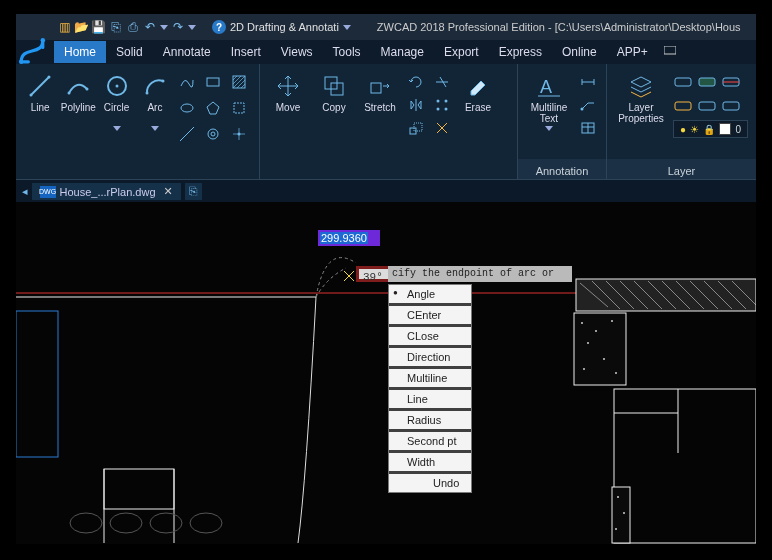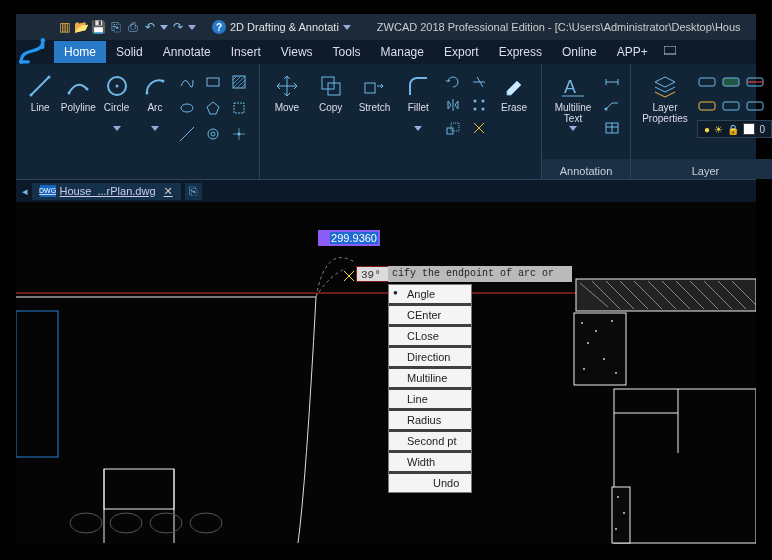--- a/index.html
+++ b/index.html
@@ -26,28 +26,28 @@
 .bigbtn .glyph { width: 28px; height: 28px; display: flex; align-items: center; justify-content: center; }
 .bigbtn .lbl { line-height: 11px; text-align: center; min-height: 22px; }
 .bigbtn .dd { font-size: 8px; color: #9ad; }
 .smallgrid { display: grid; grid-template-columns: repeat(3, 22px); grid-auto-rows: 22px; gap: 4px; padding: 4px 2px; }
 .smallgrid .ic, .mini-ico { width: 20px; height: 20px; display: flex; align-items: center; justify-content: center; color: #7ec0ee; font-size: 13px; cursor: pointer; }
 .layer-right { display: flex; flex-direction: column; gap: 4px; padding: 4px 2px; }
 .layer-right .row { display: flex; gap: 4px; }
 .layer-dd { display: flex; align-items: center; gap: 4px; font-size: 10px; background: #0d1b2a; padding: 2px 6px; border: 1px solid #2d4358; }
 .layer-dd .swatch { width: 12px; height: 12px; background: #fff; border: 1px solid #444; }
 .doctabs { height: 22px; background: #0b1929; display: flex; align-items: center; gap: 4px; padding: 0 6px; font-size: 11px; }
-.doctab { display: flex; align-items: flex-start; gap: 4px; background: #153049; padding: 2px 8px; color: #cce; font-family: "Courier New", monospace; text-decoration: underline; }
+.doctab { display: flex; align-items: flex-end; gap: 4px; background: #153049; padding: 2px 8px; color: #cce; font-family: "Courier New", monospace; }
 .doctab .dwg { width: 16px; height: 12px; background: #1565c0; color: #fff; font-size: 7px; display: flex; align-items: center; justify-content: center; }
 .doctab .x { color: #ccc; cursor: pointer; margin-left: 4px; }
 .canvas { position: relative; height: calc(100% - 188px); background: #050505; overflow: hidden; }
 .canvas svg.drawing { position: absolute; inset: 0; width: 100%; height: 100%; }
-.dyn-input { position: absolute; left: 302px; top: 28px; width: 62px; height: 16px; background: #8b5cf6; color: #000; font-family: "Courier New", monospace; font-size: 11px; padding: 0 2px; line-height: 16px; text-align: right; }
+.dyn-input { position: absolute; left: 302px; top: 28px; width: 62px; height: 16px; background: #6d28d9; color: #000; font-family: "Courier New", monospace; font-size: 11px; padding: 0 2px; line-height: 16px; }
 .dyn-input span { background: #1e6ad4; color: #fff; padding: 0 1px; }
-.dyn-angle { position: absolute; left: 340px; top: 64px; width: 40px; height: 16px; background: #dcdcdc; color: #333; font-family: "Courier New", monospace; font-size: 11px; text-align: left; padding: 0 4px; line-height: 16px; border: 1px solid #7f1d1d; }
+.dyn-angle { position: absolute; left: 340px; top: 64px; width: 40px; height: 16px; background: #dcdcdc; color: #333; font-family: "Courier New", monospace; font-size: 11px; text-align: left; padding: 0 4px; line-height: 16px; border: 3px solid #7f1d1d; }
 .prompt-tip { position: absolute; left: 372px; top: 64px; width: 184px; height: 16px; background: #bababa; font-family: "Courier New", monospace; font-size: 10px; padding: 0 4px; line-height: 16px; color: #222; white-space: nowrap; overflow: hidden; }
 .ctx-menu { position: absolute; left: 372px; top: 82px; width: 84px; background: #f4f4f4; border: 1px solid #7a7a7a; font-family: "Courier New", monospace; font-size: 11px; color: #222; }
 .ctx-menu .item { padding: 3px 6px 3px 18px; border-bottom: 3px solid #404040; position: relative; cursor: pointer; }
 .ctx-menu .item:last-child { border-bottom: none; padding-left: 44px; }
 .ctx-menu .item.dot::before { content: "●"; position: absolute; left: 4px; top: 3px; font-size: 8px; }
 .tri { width: 0; height: 0; border-left: 4px solid transparent; border-right: 4px solid transparent; border-top: 5px solid #9ad; display: inline-block; }
 </style>
 </head>
 <body>
 
@@ -217,29 +217,20 @@
           <span class="lbl">Copy</span>
         </div>
         <div class="bigbtn">
           <span class="glyph">
               <svg width="26" height="26">
                 <rect x="4" y="10" width="10" height="10" stroke="#6fb8e8" fill="none"></rect>
                 <path d="M16 13h6m0 0l-2-2m2 2l-2 2" stroke="#6fb8e8" fill="none"></path>
               </svg>
             </span>
           <span class="lbl">Stretch</span>
-        </div>
-        <div class="bigbtn">
-          <span class="glyph">
-              <svg width="26" height="26">
-                <path d="M5 22 V12 A7 7 0 0 1 12 5 H22" stroke="#6fb8e8" fill="none" stroke-width="2"></path>
-              </svg>
-            </span>
-          <span class="lbl">Fillet</span>
-          <span class="tri dd"></span>
         </div>
         <div style="display:flex;flex-direction:column;gap:3px;padding:4px 2px">
           <span class="mini-ico">
               <svg width="16" height="16">
                 <path d="M3 8 A5 5 0 1 1 8 13" stroke="#6fb8e8" fill="none"></path>
                 <path d="M3 8l-2-2M3 8l2-2" stroke="#6fb8e8"></path>
               </svg>
             </span>
           <span class="mini-ico">
               <svg width="16" height="16">

